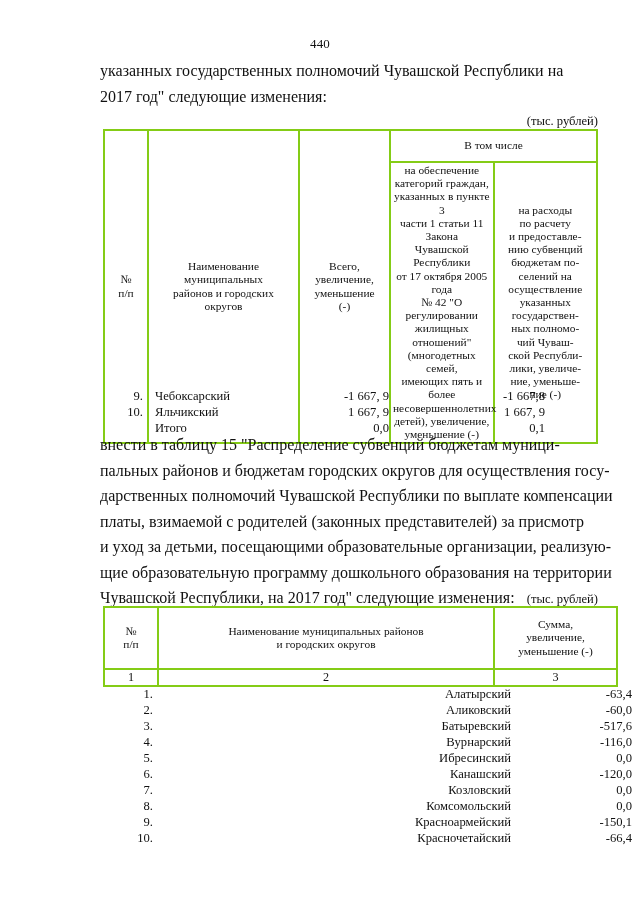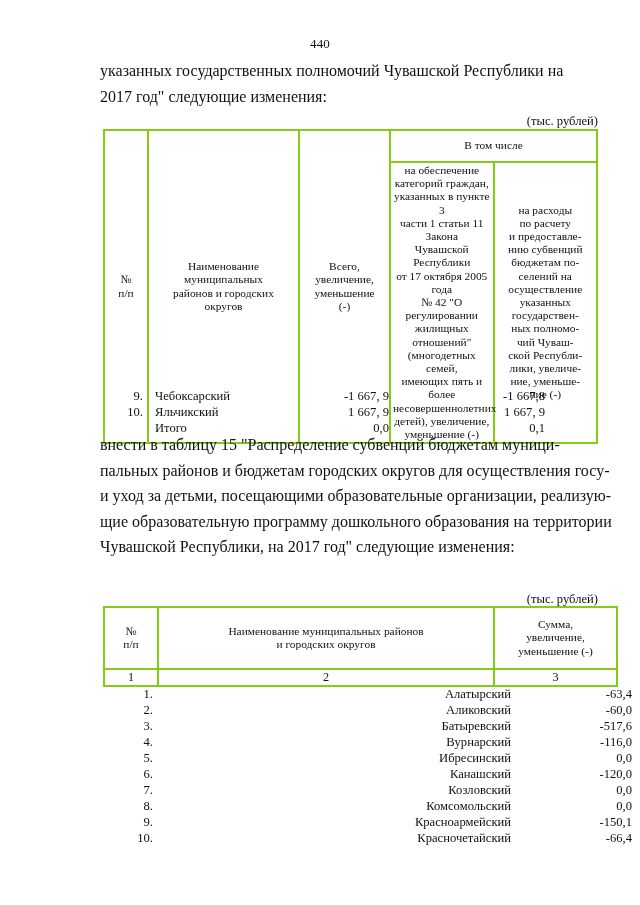--- a/index.html
+++ b/index.html
@@ -237,20 +237,22 @@
             <td class="c-sub1">0,1</td>
             <td class="c-sub2">-0,1;</td>
           </tr>
         </tbody>
     </table>
   </div>
 
   <div class="para p2">
     <span class="jline">внести   в   таблицу   15   "Распределение   субвенций   бюджетам   муници-</span>
     <span class="jline">пальных районов и бюджетам городских округов для осуществления госу-</span>
+    <span class="jline">дарственных полномочий Чувашской Республики по выплате компенсации</span>
+    <span class="jline">платы,  взимаемой  с  родителей  (законных  представителей)  за  присмотр</span>
     <span class="jline">и уход за детьми, посещающими образовательные организации, реализую-</span>
     <span class="jline">щие образовательную программу дошкольного образования на территории</span>
     <span class="jline last">Чувашской Республики, на 2017 год" следующие изменения:</span>
   </div>
 
   <div class="units u2">(тыс. рублей)</div>
 
   <table class="doc" id="table-2">
     <tbody>
         <tr>

